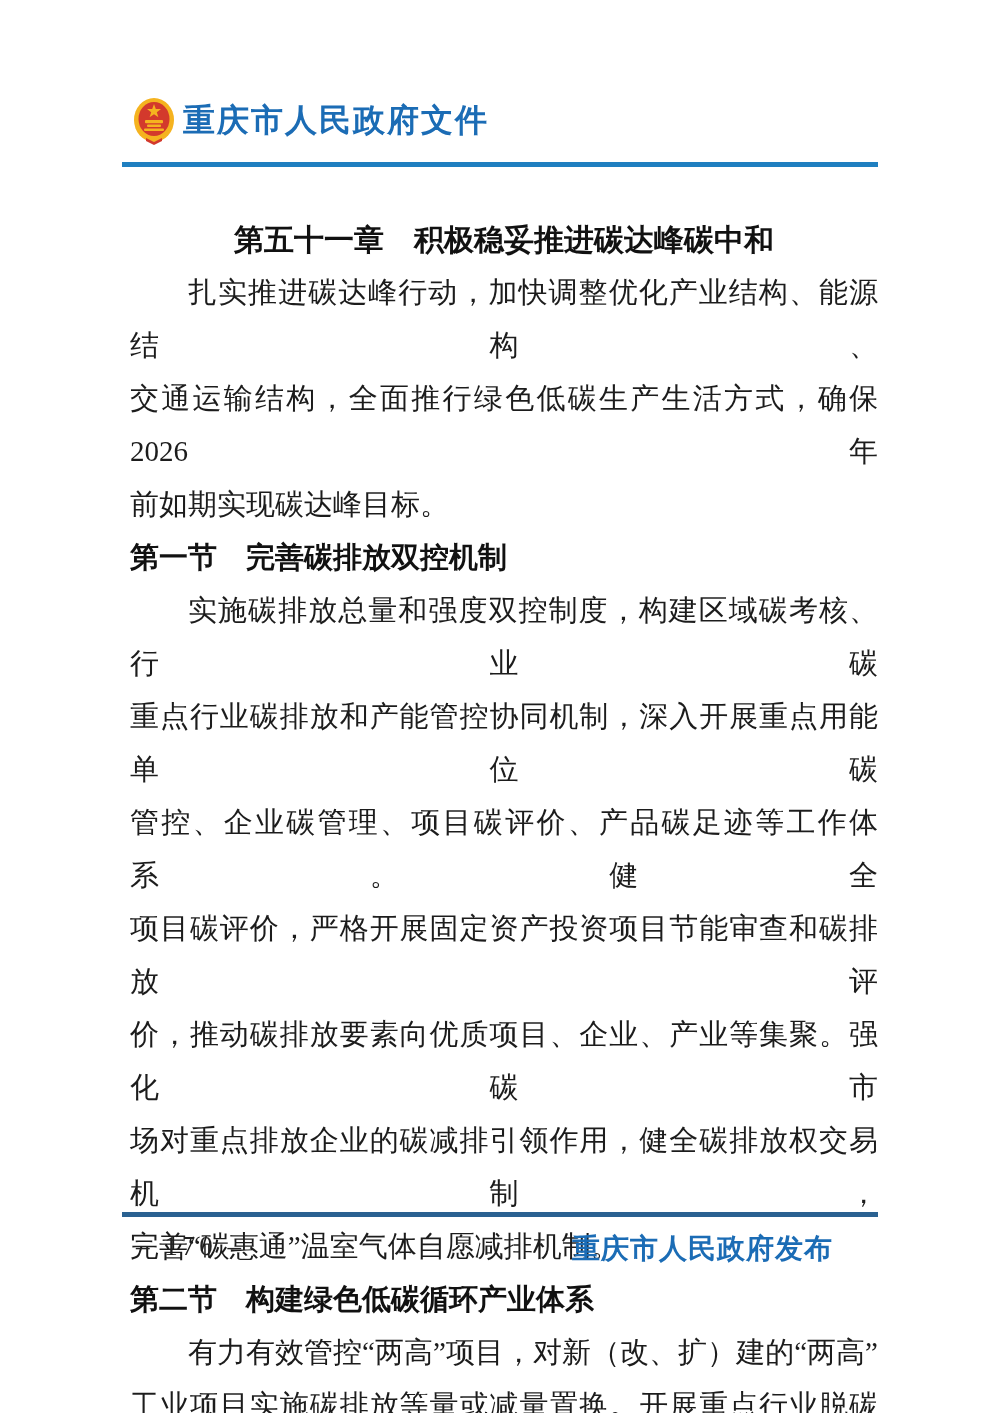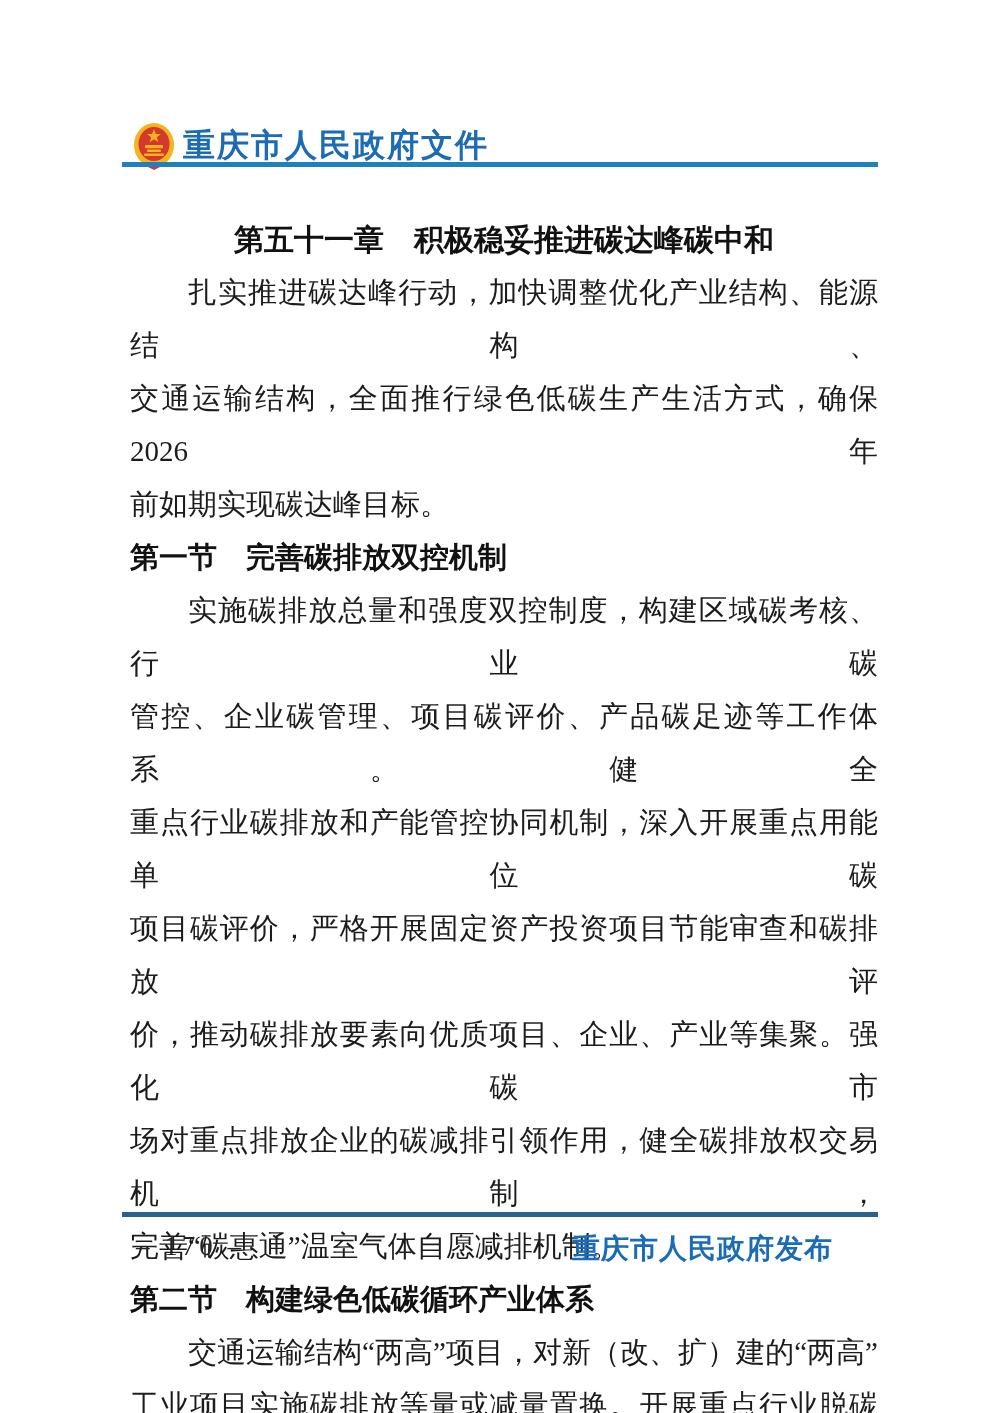--- a/index.html
+++ b/index.html
@@ -9,21 +9,21 @@
     height: 1413px;
     background: #ffffff;
     font-family: "Liberation Serif", "DejaVu Serif", serif;
     color: #1c1c1c;
     overflow: hidden;
   }
   
   .header {
     position: absolute;
     left: 132px;
-    top: 121px;
+    top: 96px;
     width: 748px;
     display: flex;
     align-items: center;
     gap: 7px;
   }
   .emblem { width: 44px; height: 50px; flex: 0 0 auto; }
   .header-title {
     font-family: "Liberation Sans", "DejaVu Sans", sans-serif;
     font-weight: bold;
     font-size: 32px;
@@ -114,30 +114,30 @@
   <div class="doc-body">
     <h1 class="chapter-title">第五十一章　积极稳妥推进碳达峰碳中和</h1>
 
     <div class="line indent">扎实推进碳达峰行动，加快调整优化产业结构、能源结构、</div>
     <div class="line">交通运输结构，全面推行绿色低碳生产生活方式，确保 2026 年</div>
     <div class="line final">前如期实现碳达峰目标。</div>
 
     <h2 class="section-title">第一节　完善碳排放双控机制</h2>
 
     <div class="line indent">实施碳排放总量和强度双控制度，构建区域碳考核、行业碳</div>
+    <div class="line">重点行业碳排放和产能管控协同机制，深入开展重点用能单位碳</div>
     <div class="line">管控、企业碳管理、项目碳评价、产品碳足迹等工作体系。健全</div>
-    <div class="line">重点行业碳排放和产能管控协同机制，深入开展重点用能单位碳</div>
     <div class="line">项目碳评价，严格开展固定资产投资项目节能审查和碳排放评</div>
     <div class="line">价，推动碳排放要素向优质项目、企业、产业等集聚。强化碳市</div>
     <div class="line">场对重点排放企业的碳减排引领作用，健全碳排放权交易机制，</div>
     <div class="line final">完善“碳惠通”温室气体自愿减排机制。</div>
 
     <h2 class="section-title">第二节　构建绿色低碳循环产业体系</h2>
 
-    <div class="line indent">交通运输结构“两高”项目，对新（改、扩）建的“两高”</div>
+    <div class="line indent">有力有效管控“两高”项目，对新（改、扩）建的“两高”</div>
     <div class="line">工业项目实施碳排放等量或减量置换。开展重点行业脱碳行动，</div>
 
   </div>
 
   <div class="page-number">– 170 –</div>
   <div class="rule rule-bottom"></div>
   <div class="publisher">重庆市人民政府发布</div>
 
 </div>
 

